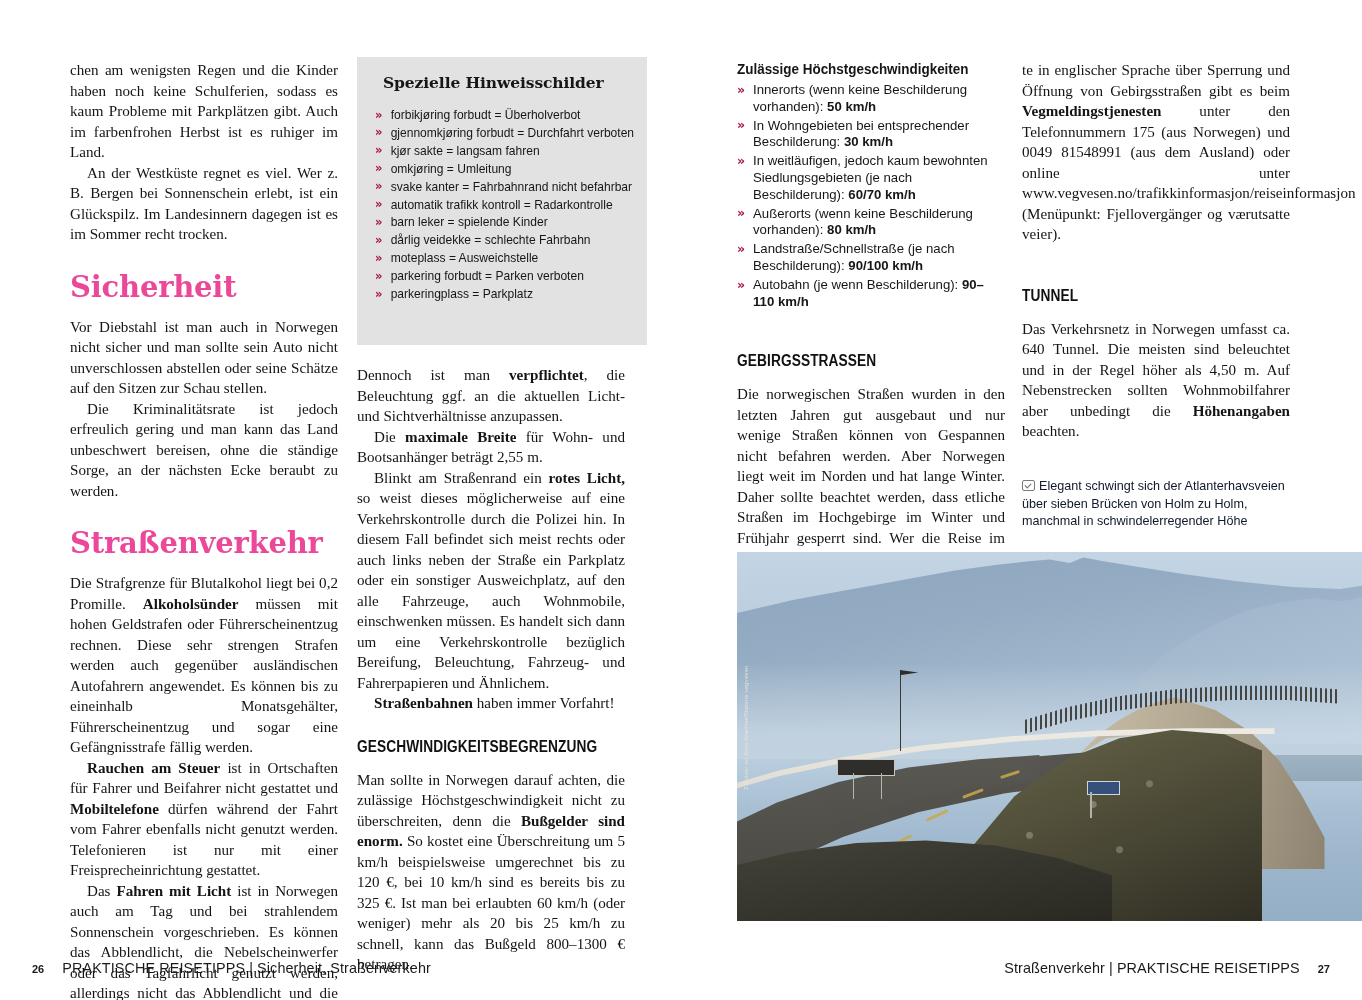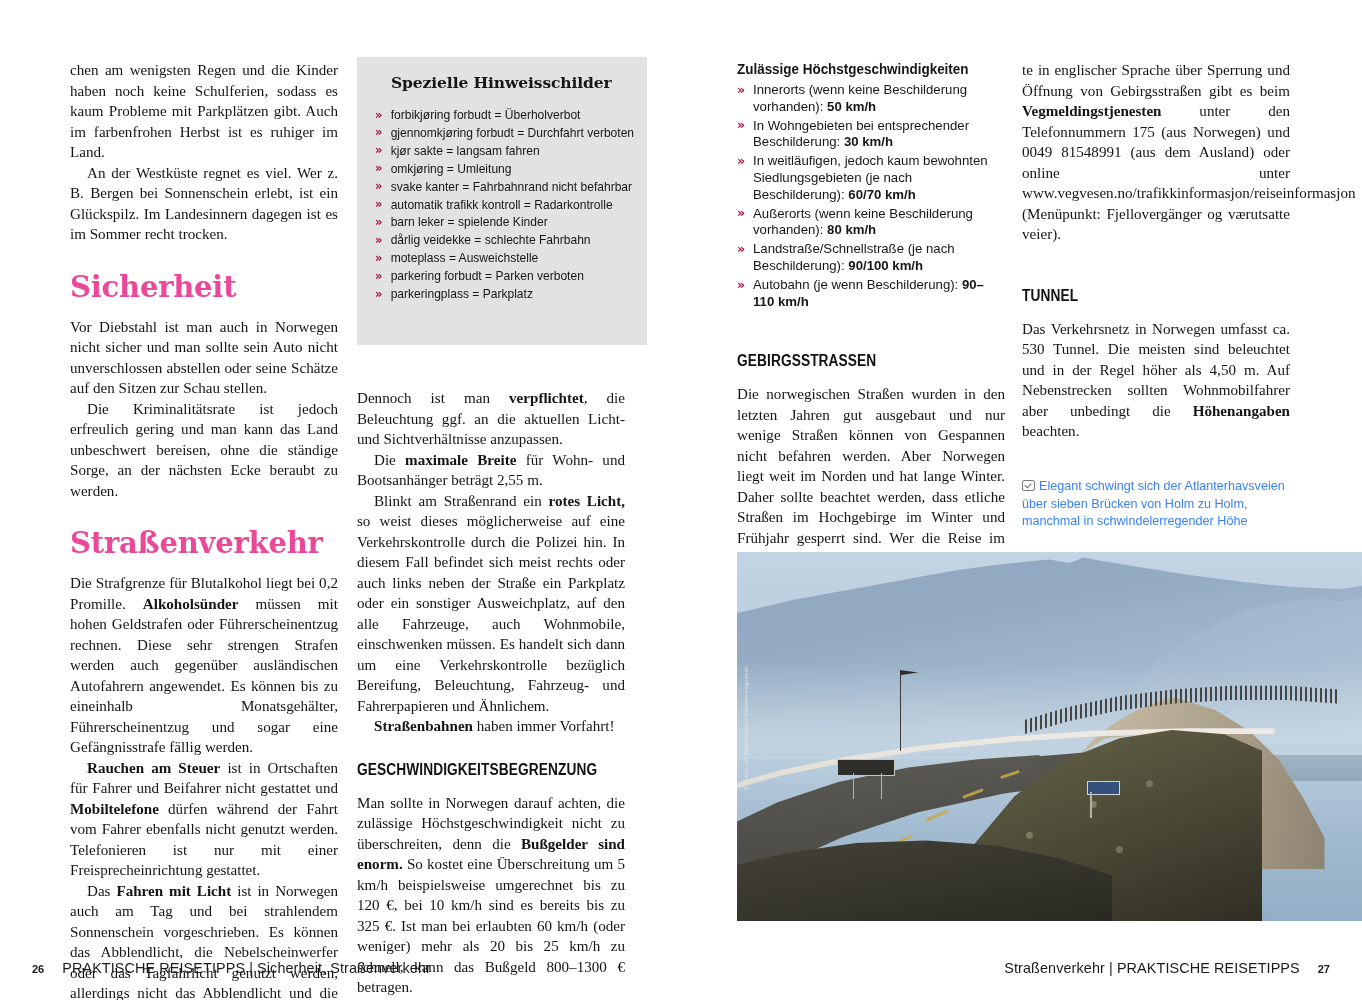--- a/index.html
+++ b/index.html
@@ -84,21 +84,21 @@
     background: #e2e2e2;
     box-sizing: border-box;
     padding: 16px 18px 10px 18px;
   }
   .infobox-title {
     font-family: "DejaVu Serif", serif;
     font-weight: bold;
     font-size: 15.5px;
     line-height: 20px;
     color: #161616;
-    margin: 0 0 14px 16px;
+    margin: 0 0 14px 8px;
     letter-spacing: -0.1px;
   }
   .sign-list { list-style: none; margin: 0; padding: 0; }
   .sign-list li {
     position: relative;
     padding-left: 17px;
     margin-bottom: 1.5px;
     font-family: "Liberation Sans", sans-serif;
     font-size: 13.1px;
     line-height: 16.4px;
@@ -348,21 +348,21 @@
 
   
   .caption {
     position: absolute;
     left: 1022px;
     top: 478px;
     width: 272px;
     font-family: "Liberation Sans", sans-serif;
     font-size: 12.6px;
     line-height: 17.6px;
-    color: #3b82f6;
+    color: #0f172a;
   }
   .cap-icon {
     display: inline-block;
     width: 11px;
     height: 9px;
     border: 1px solid #7a7a7a;
     border-radius: 2px;
     position: relative;
     margin-right: 4px;
     vertical-align: -1px;
@@ -429,21 +429,21 @@
       <li><span class="bullet">»</span><span>svake kanter = Fahrbahnrand nicht befahrbar</span></li>
       <li><span class="bullet">»</span><span>automatik trafikk kontroll = Radarkontrolle</span></li>
       <li><span class="bullet">»</span><span>barn leker = spielende Kinder</span></li>
       <li><span class="bullet">»</span><span>dårlig veidekke = schlechte Fahrbahn</span></li>
       <li><span class="bullet">»</span><span>moteplass = Ausweichstelle</span></li>
       <li><span class="bullet">»</span><span>parkering forbudt = Parken verboten</span></li>
       <li><span class="bullet">»</span><span>parkeringplass = Parkplatz</span></li>
     </ul>
   </div>
 
-  <div class="col col-2" style="top:388px;">
+  <div class="col col-2" style="top:365px;">
     <p class="body-text no-indent"><span>Dennoch ist man </span><b>verpflichtet</b><span>, die Beleuchtung ggf. an die aktuellen Licht- und Sichtverhältnisse anzupassen.</span></p>
 
     <p class="body-text"><span>Die </span><b>maximale Breite</b><span> für Wohn- und Bootsanhänger beträgt 2,55 m.</span></p>
 
     <p class="body-text"><span>Blinkt am Straßenrand ein </span><b>rotes Licht,</b><span> so weist dieses möglicherweise auf eine Verkehrskontrolle durch die Polizei hin. In diesem Fall befindet sich meist rechts oder auch links neben der Straße ein Parkplatz oder ein sonstiger Ausweichplatz, auf den alle Fahrzeuge, auch Wohnmobile, einschwenken müssen. Es handelt sich dann um eine Verkehrskontrolle bezüglich Bereifung, Beleuchtung, Fahrzeug- und Fahrerpapieren und Ähnlichem.</span></p>
 
     <p class="body-text"><b>Straßenbahnen</b><span> haben immer Vorfahrt!</span></p>
 
     <h3 class="h-sub">GESCHWINDIGKEITSBEGRENZUNG</h3>
 
@@ -464,21 +464,21 @@
     <h3 class="h-sub" style="margin-top:42px;">GEBIRGSSTRASSEN</h3>
 
     <p class="body-text no-indent">Die norwegischen Straßen wurden in den letzten Jahren gut ausgebaut und nur wenige Straßen können von Gespannen nicht befahren werden. Aber Norwegen liegt weit im Norden und hat lange Winter. Daher sollte beachtet werden, dass etliche Straßen im Hochgebirge im Winter und Frühjahr gesperrt sind. Wer die Reise im Winter oder im Frühjahr macht, sollte vor Fahrtantritt die Straßenverhältnisse abrufen. Auskünf-</p>
   </div>
 
   <div class="col col-4">
     <p class="body-text no-indent"><span>te in englischer Sprache über Sperrung und Öffnung von Gebirgsstraßen gibt es beim </span><b>Vegmeldingstjenesten</b><span> unter den Telefonnummern 175 (aus Norwegen) und 0049 81548991 (aus dem Ausland) oder online unter www.vegvesen.no/trafikkinformasjon/reiseinformasjon (Menüpunkt: Fjellovergänger og værutsatte veier).</span></p>
 
     <h3 class="h-sub" style="margin-top:42px;">TUNNEL</h3>
 
-    <p class="body-text no-indent"><span>Das Verkehrsnetz in Norwegen umfasst ca. 530 Tunnel. Die meisten sind beleuchtet und in der Regel höher als 4,50 m. Auf Nebenstrecken sollten Wohnmobilfahrer aber unbedingt die </span><b>Höhenangaben</b><span> beachten.</span></p>
+    <p class="body-text no-indent"><span>Das Verkehrsnetz in Norwegen umfasst ca. 640 Tunnel. Die meisten sind beleuchtet und in der Regel höher als 4,50 m. Auf Nebenstrecken sollten Wohnmobilfahrer aber unbedingt die </span><b>Höhenangaben</b><span> beachten.</span></p>
   </div>
 
   <div class="caption">
     <span class="cap-icon"></span><span>Elegant schwingt sich der Atlanterhavsveien über sieben Brücken von Holm zu Holm, manchmal in schwindelerregender Höhe</span>
   </div>
 
   <div class="photo-wrap">
     <div class="photo">
       <div class="sky"></div>
       <div class="mountain"></div>

